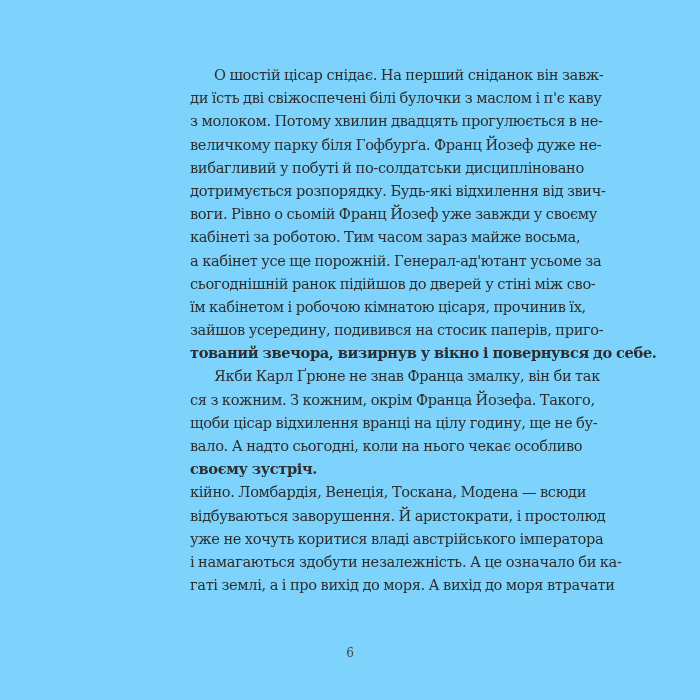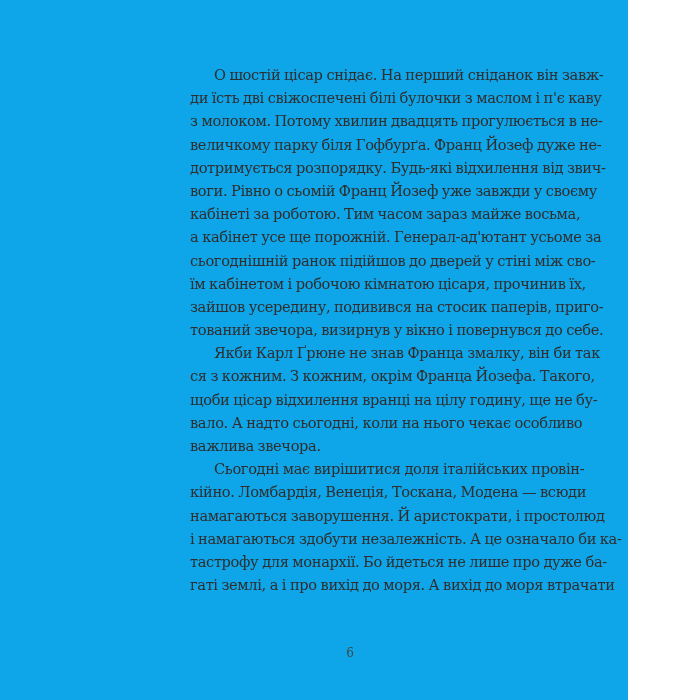--- a/index.html
+++ b/index.html
@@ -9,22 +9,22 @@
     }
     body {
       width: 700px;
       height: 700px;
       position: relative;
       overflow: hidden;
     }
     .page {
       position: absolute;
       left: 0; top: 0;
-      width: 628px; height: 700px;
-      background: #0ea5e9;
+      width: 700px; height: 700px;
+      background: #7dd3fc;
     }
     .text-block {
       position: absolute;
       left: 190px;
       top: 63px;
       width: 330px;
       font-family: "DejaVu Serif", "Liberation Serif", serif;
       font-size: 14.6px;
       line-height: 23.2px;
       color: #2e2e2e;
@@ -36,20 +36,21 @@
       text-align-last: justify;
       height: 23.2px;
       letter-spacing: -0.35px;
       word-spacing: -0.5px;
     }
     .line.indent {
       padding-left: 24px;
     }
     .line.last {
       text-align-last: left;
+      font-weight: bold;
     }
     .page-number {
       position: absolute;
       left: 0;
       width: 700px;
       top: 646px;
       text-align: center;
       font-family: "DejaVu Serif", "Liberation Serif", serif;
       font-size: 12px;
       color: #444444;
@@ -58,37 +59,37 @@
 </head>
 <body>
 
 <div class="page">
   <div class="text-block">
 
     <span class="line indent">О шостій цісар снідає. На перший сніданок він завж-</span>
     <span class="line">ди їсть дві свіжоспечені білі булочки з маслом і п'є каву</span>
     <span class="line">з молоком. Потому хвилин двадцять прогулюється в не-</span>
     <span class="line">величкому парку біля Гофбурґа. Франц Йозеф дуже не-</span>
+    <span class="line">вибагливий у побуті й по-солдатськи дисципліновано</span>
     <span class="line">дотримується розпорядку. Будь-які відхилення від звич-</span>
     <span class="line">воги. Рівно о сьомій Франц Йозеф уже завжди у своєму</span>
     <span class="line">кабінеті за роботою. Тим часом зараз майже восьма,</span>
     <span class="line">а кабінет усе ще порожній. Генерал-ад'ютант усьоме за</span>
     <span class="line">сьогоднішній ранок підійшов до дверей у стіні між сво-</span>
     <span class="line">їм кабінетом і робочою кімнатою цісаря, прочинив їх,</span>
     <span class="line">зайшов усередину, подивився на стосик паперів, приго-</span>
     <span class="line last">тований звечора, визирнув у вікно і повернувся до себе.</span>
 
     <span class="line indent">Якби Карл Ґрюне не знав Франца змалку, він би так</span>
     <span class="line">ся з кожним. З кожним, окрім Франца Йозефа. Такого,</span>
     <span class="line">щоби цісар відхилення вранці на цілу годину, ще не бу-</span>
     <span class="line">вало. А надто сьогодні, коли на нього чекає особливо</span>
-    <span class="line last">важлива звечора.</span>
+    <span class="line last">своєму зустріч.</span>
 
-    <span class="line indent">Сьогодні має вирішитися доля італійських провін-</span>
     <span class="line">кійно. Ломбардія, Венеція, Тоскана, Модена — всюди</span>
-    <span class="line">намагаються заворушення. Й аристократи, і простолюд</span>
+    <span class="line">відбуваються заворушення. Й аристократи, і простолюд</span>
+    <span class="line">уже не хочуть коритися владі австрійського імператора</span>
     <span class="line">і намагаються здобути незалежність. А це означало би ка-</span>
-    <span class="line">тастрофу для монархії. Бо йдеться не лише про дуже ба-</span>
     <span class="line">гаті землі, а і про вихід до моря. А вихід до моря втрачати</span>
   </div>
 
   <div class="page-number">6</div>
 </div>
 
 </body></html>

